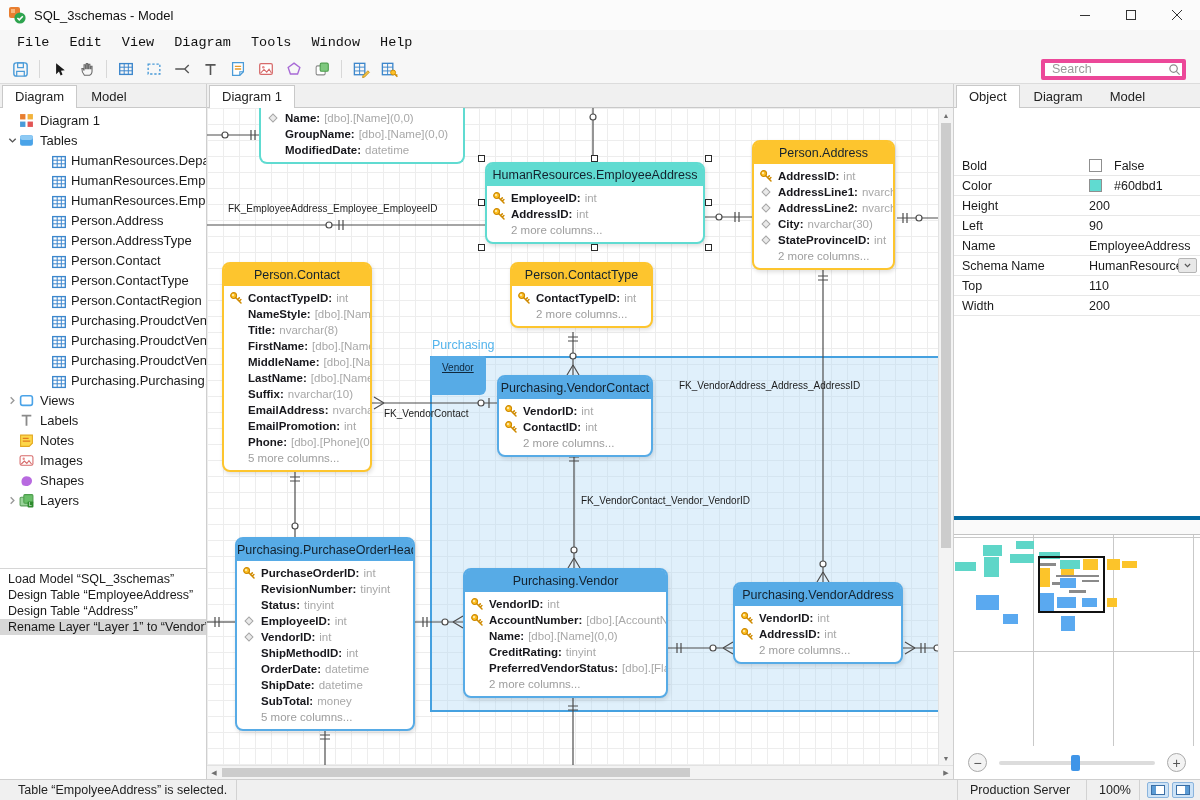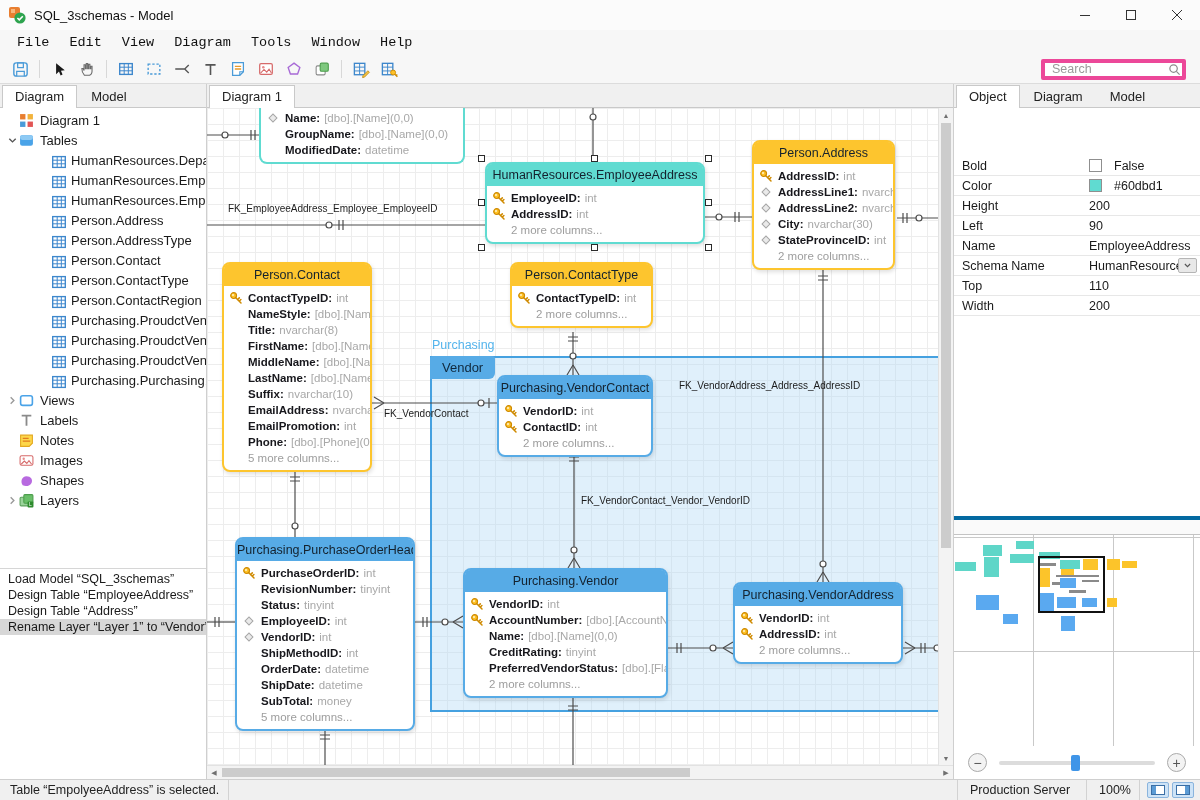--- a/index.html
+++ b/index.html
@@ -48,22 +48,22 @@
   .hist { flex:1; border-top:1px solid #d6d6d6; padding-top:2px; overflow:hidden; }
   .hist-row { height:16px; line-height:16px; padding:0 0 0 8px; font-size:12.5px; white-space:nowrap; overflow:hidden; }
   .hist-row.sel { background:#d7d7d7; }
 
   
   .canvas-wrap { position:relative; flex:1; min-height:0; background:#fff; }
   .canvas { position:absolute; left:0; top:0; right:15px; bottom:0; overflow:hidden; background-color:#fff;
     background-image:linear-gradient(#ededed 1px, transparent 1px),linear-gradient(90deg,#ededed 1px, transparent 1px);
     background-size:16px 16px; }
   .layer-rect { position:absolute; background:rgba(177,217,244,.40); border:2px solid #45a1e0; z-index:1; }
-  .layer-tab { position:absolute; left:-2px; top:-2px; height:23px; padding:0 12px; background:#57abe6; color:#10283c;
-    font-size:13px; line-height:23px; border-radius:3px 3px 6px 0; z-index:2; }
+  .layer-tab { position:absolute; left:-2px; top:-2px; height:39px; padding:0 12px; background:#57abe6; color:#10283c;
+    font-size:10px; line-height:23px; border-radius:3px 3px 6px 0; z-index:2;text-decoration:underline; }
   .layer-label { position:absolute; color:#54b4ec; font-size:12.5px; z-index:2; }
   svg.wires { position:absolute; left:0; top:0; z-index:2; }
   .fk-label { position:absolute; font-size:10px; color:#1c1c1c; white-space:nowrap; z-index:3; }
 
   .entity { position:absolute; background:#fff; border-radius:8px; box-shadow:1px 2px 4px rgba(0,0,0,.13); z-index:3; }
   .entity .hd { height:22px; line-height:22px; text-align:center; font-size:12.5px; color:#14222e;
     border-radius:5px 5px 0 0; white-space:nowrap; overflow:hidden; }
   .entity .bd { padding:4px 0; }
   .ent-row { height:16px; display:flex; align-items:center; padding:0 5px; font-size:11.5px; white-space:nowrap; overflow:hidden; }
   .ent-row .cico { width:15px; height:14px; flex:none; margin-right:4px; }
@@ -102,21 +102,21 @@
   .mm-view { position:absolute; border:2px solid #111; background:transparent; }
   .zoomrow { height:33px; display:flex; align-items:center; padding:0 14px; flex:none; }
   .zoom-btn { width:19px; height:19px; border-radius:50%; border:1px solid #aaa; background:#f3f3f3; color:#555;
     display:flex; align-items:center; justify-content:center; font-size:14px; line-height:1; flex:none; }
   .zoom-track { flex:1; height:4px; background:#dcdcdc; border-radius:2px; margin:0 12px; position:relative; }
   .zoom-handle { position:absolute; left:46%; top:-6px; width:9px; height:16px; background:#3f95e8; border-radius:2px; }
 
   
   .statusbar { height:21px; background:#f0f0f0; border-top:1px solid #cfcfcf; display:flex; align-items:center; font-size:12.5px; color:#222; flex:none; }
   .sb-sep { width:1px; height:100%; background:#d2d2d2; flex:none; }
-  .sb-left { padding:0 10px; width:228px; flex:none; white-space:nowrap; overflow:hidden; }
+  .sb-left { padding:0 10px; width:228px; flex:none; white-space:nowrap; overflow:hidden;margin-left:8px; }
   .sb-fill { flex:1; }
   .sb-server { width:128px; padding-left:12px; flex:none; }
   .sb-zoom { width:52px; padding-left:12px; flex:none; }
   .sb-toggles { width:60px; display:flex; align-items:center; justify-content:center; gap:3px; flex:none; }
   .sb-tg { width:22px; height:16px; background:#cde3f7; border:1px solid #8ab4dd; border-radius:2px; display:flex; align-items:center; justify-content:center; }
 </style>
 </head>
 <body>
 
 <div class="app">

